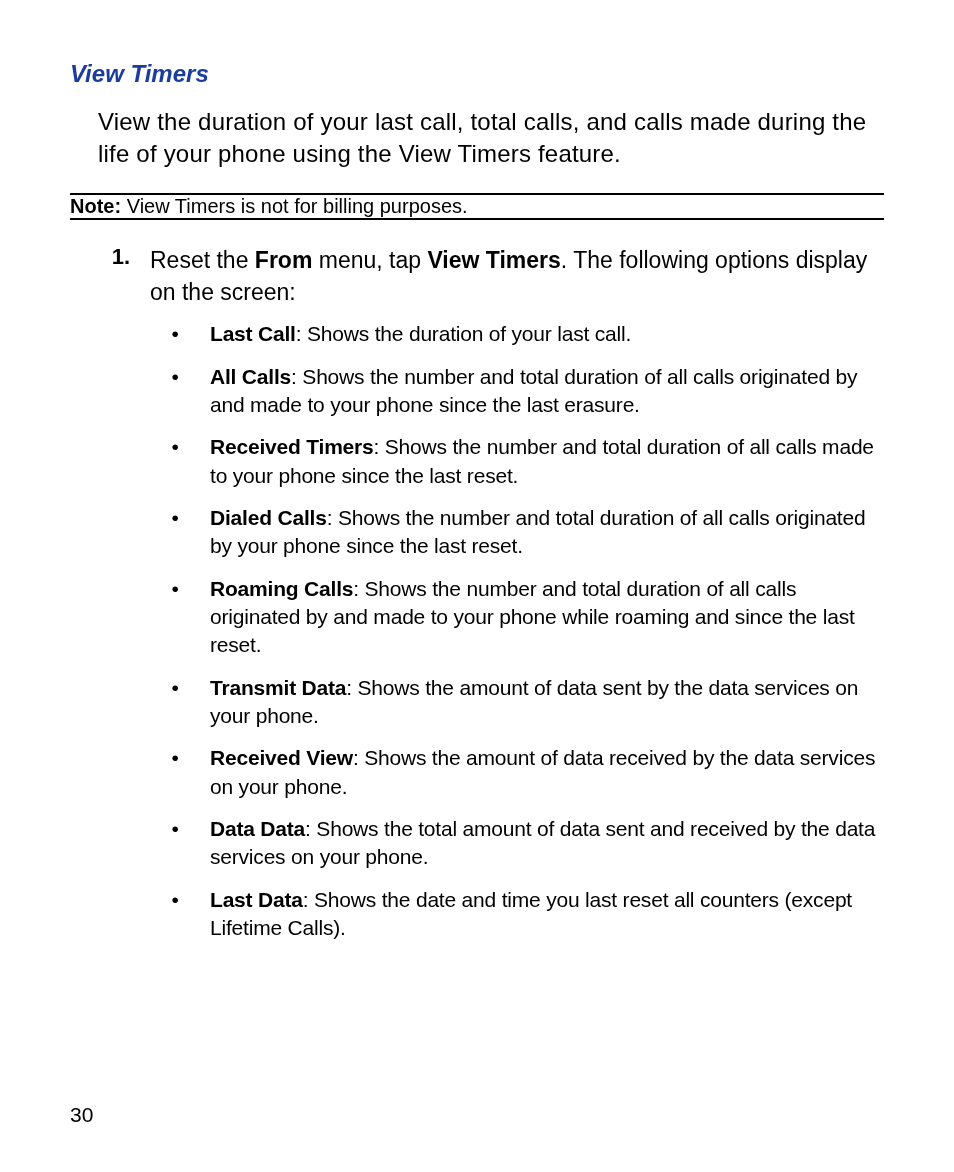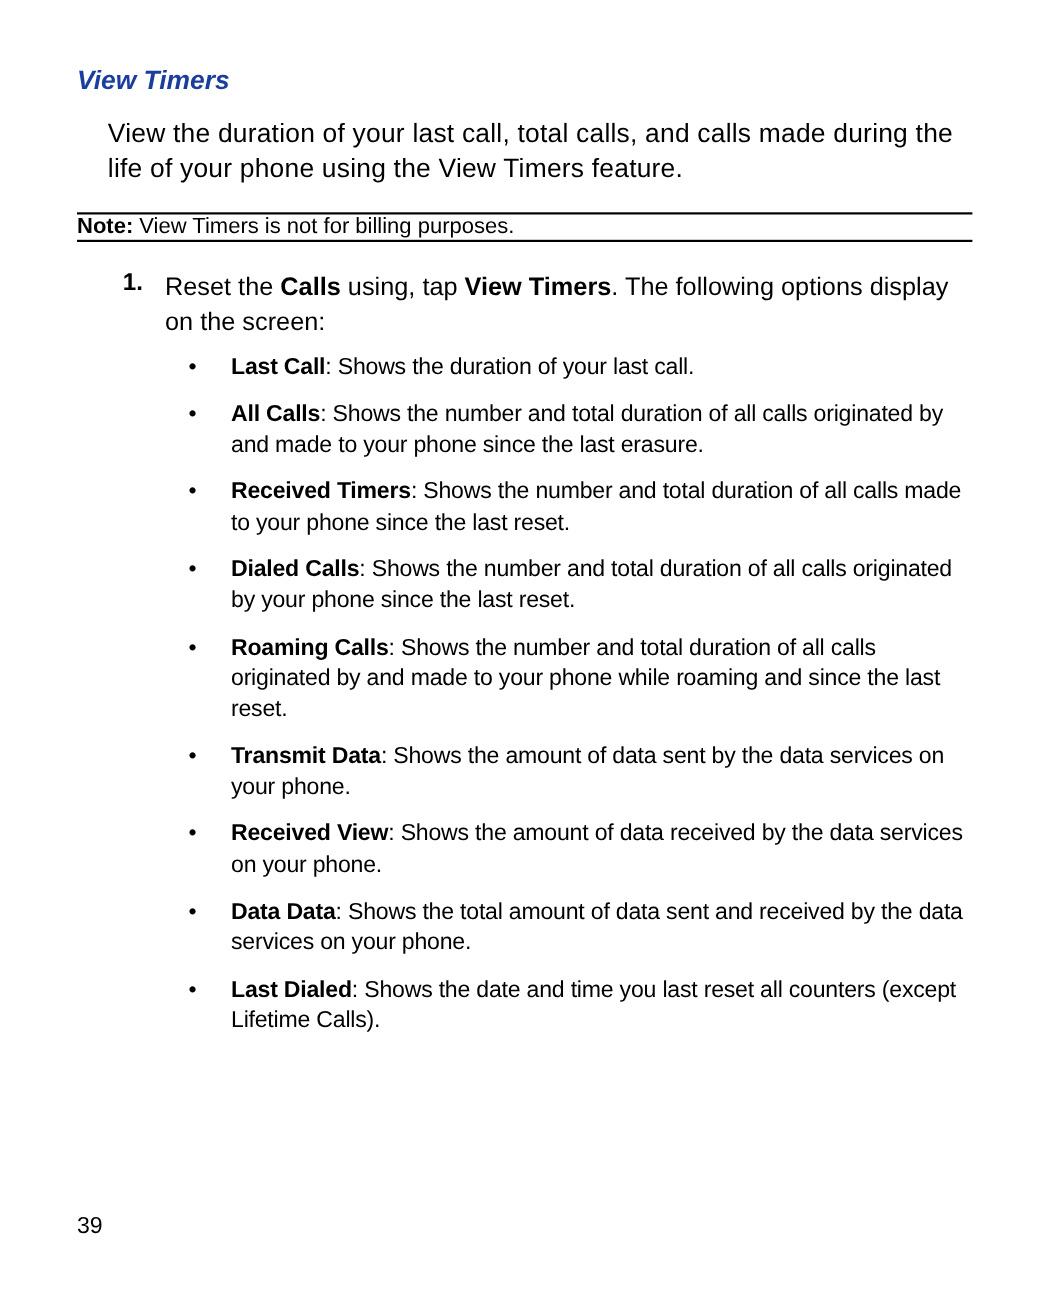--- a/index.html
+++ b/index.html
@@ -103,21 +103,21 @@
 
 <p class="intro-text">View the duration of your last call, total calls, and calls made during the life of your phone using the View Timers feature.</p>
 
 <div class="note-block">
   <span class="note-label">Note:</span><span> View Timers is not for billing purposes.</span>
 </div>
 
 <div class="step-row">
   <div class="step-number">1.</div>
   <div class="step-body">
-    <span>Reset the </span><span class="bold">Calls</span><span> using, tap </span><span class="bold">View Timers</span><span>. The following options display on the screen:</span>
+    <span>Reset the </span><span class="bold">From</span><span> menu, tap </span><span class="bold">View Timers</span><span>. The following options display on the screen:</span>
   </div>
 </div>
 
 <div class="bullet-list" id="bullet-list">
     <div class="bullet-item">
       <div class="bullet-marker">•</div>
       <div class="bullet-body"><span class="term">Last Call</span><span>: Shows the duration of your last call.</span></div>
     </div>
     <div class="bullet-item">
       <div class="bullet-marker">•</div>
@@ -142,17 +142,17 @@
     <div class="bullet-item">
       <div class="bullet-marker">•</div>
       <div class="bullet-body"><span class="term">Received View</span><span>: Shows the amount of data received by the data services on your phone.</span></div>
     </div>
     <div class="bullet-item">
       <div class="bullet-marker">•</div>
       <div class="bullet-body"><span class="term">Data Data</span><span>: Shows the total amount of data sent and received by the data services on your phone.</span></div>
     </div>
     <div class="bullet-item">
       <div class="bullet-marker">•</div>
-      <div class="bullet-body"><span class="term">Last Dialed</span><span>: Shows the date and time you last reset all counters (except Lifetime Calls).</span></div>
+      <div class="bullet-body"><span class="term">Last Data</span><span>: Shows the date and time you last reset all counters (except Lifetime Calls).</span></div>
     </div>
   </div>
 
-<div class="page-number">39</div>
+<div class="page-number">30</div>
 
 </body></html>

